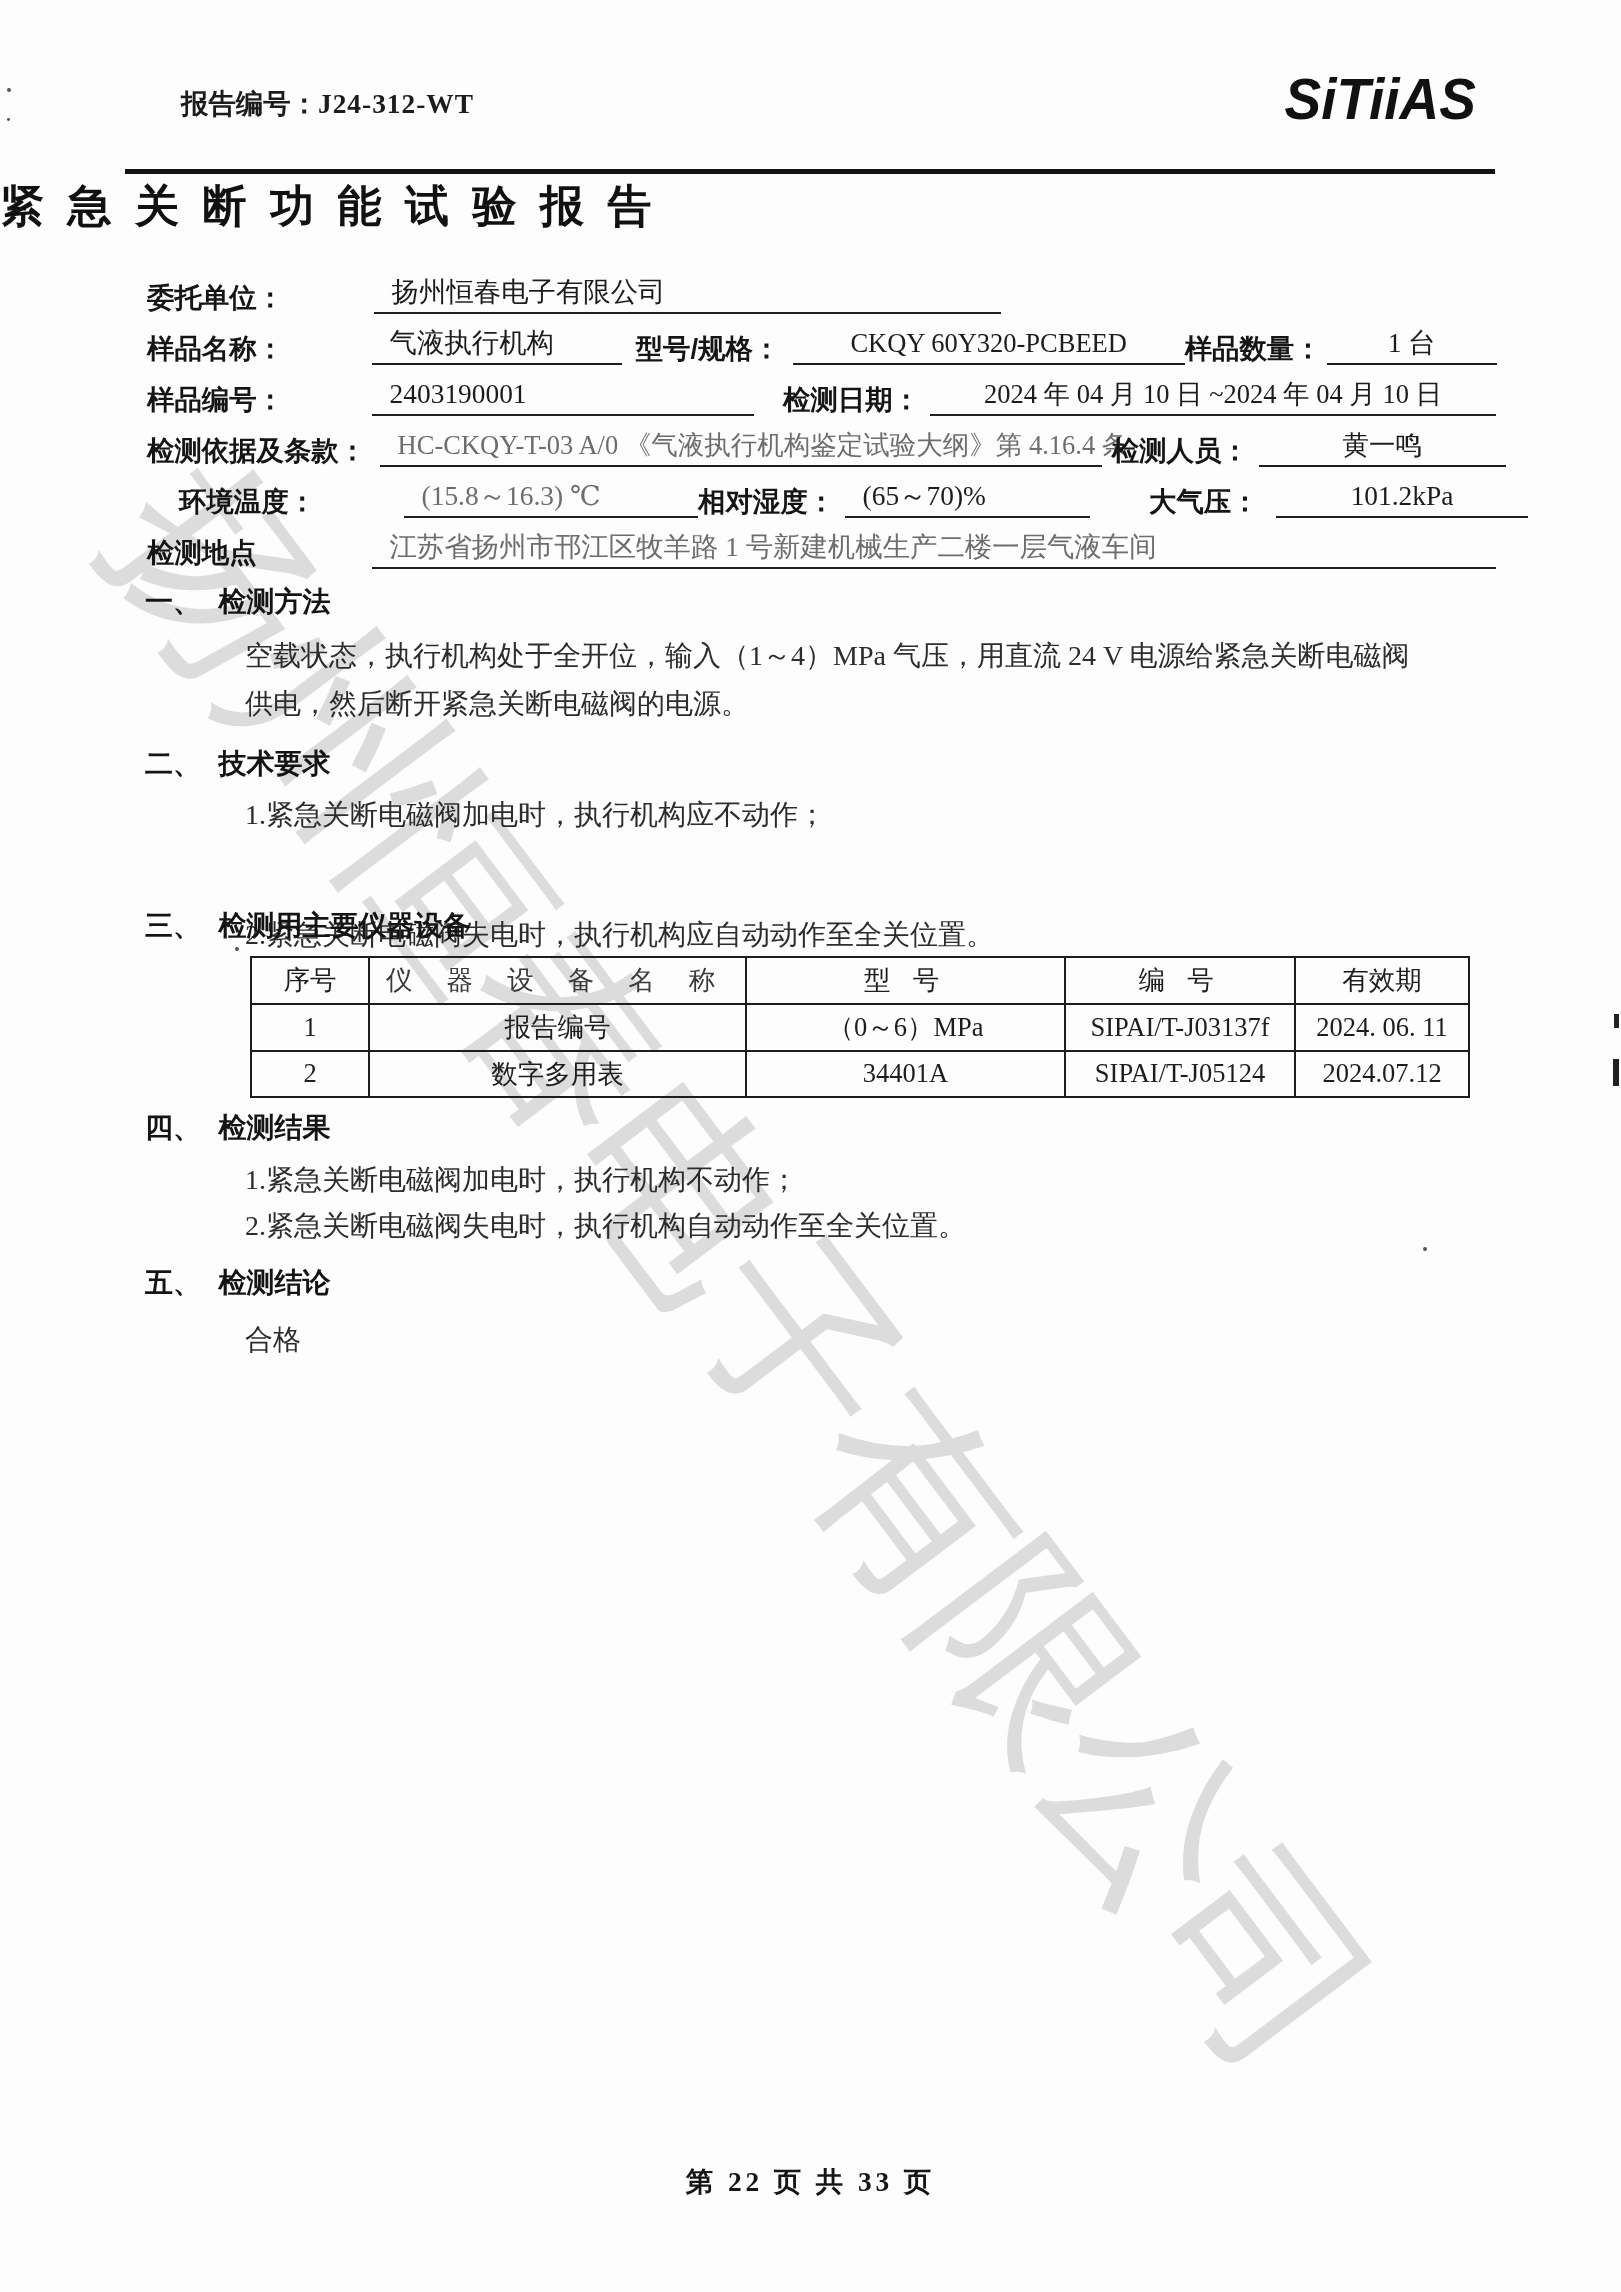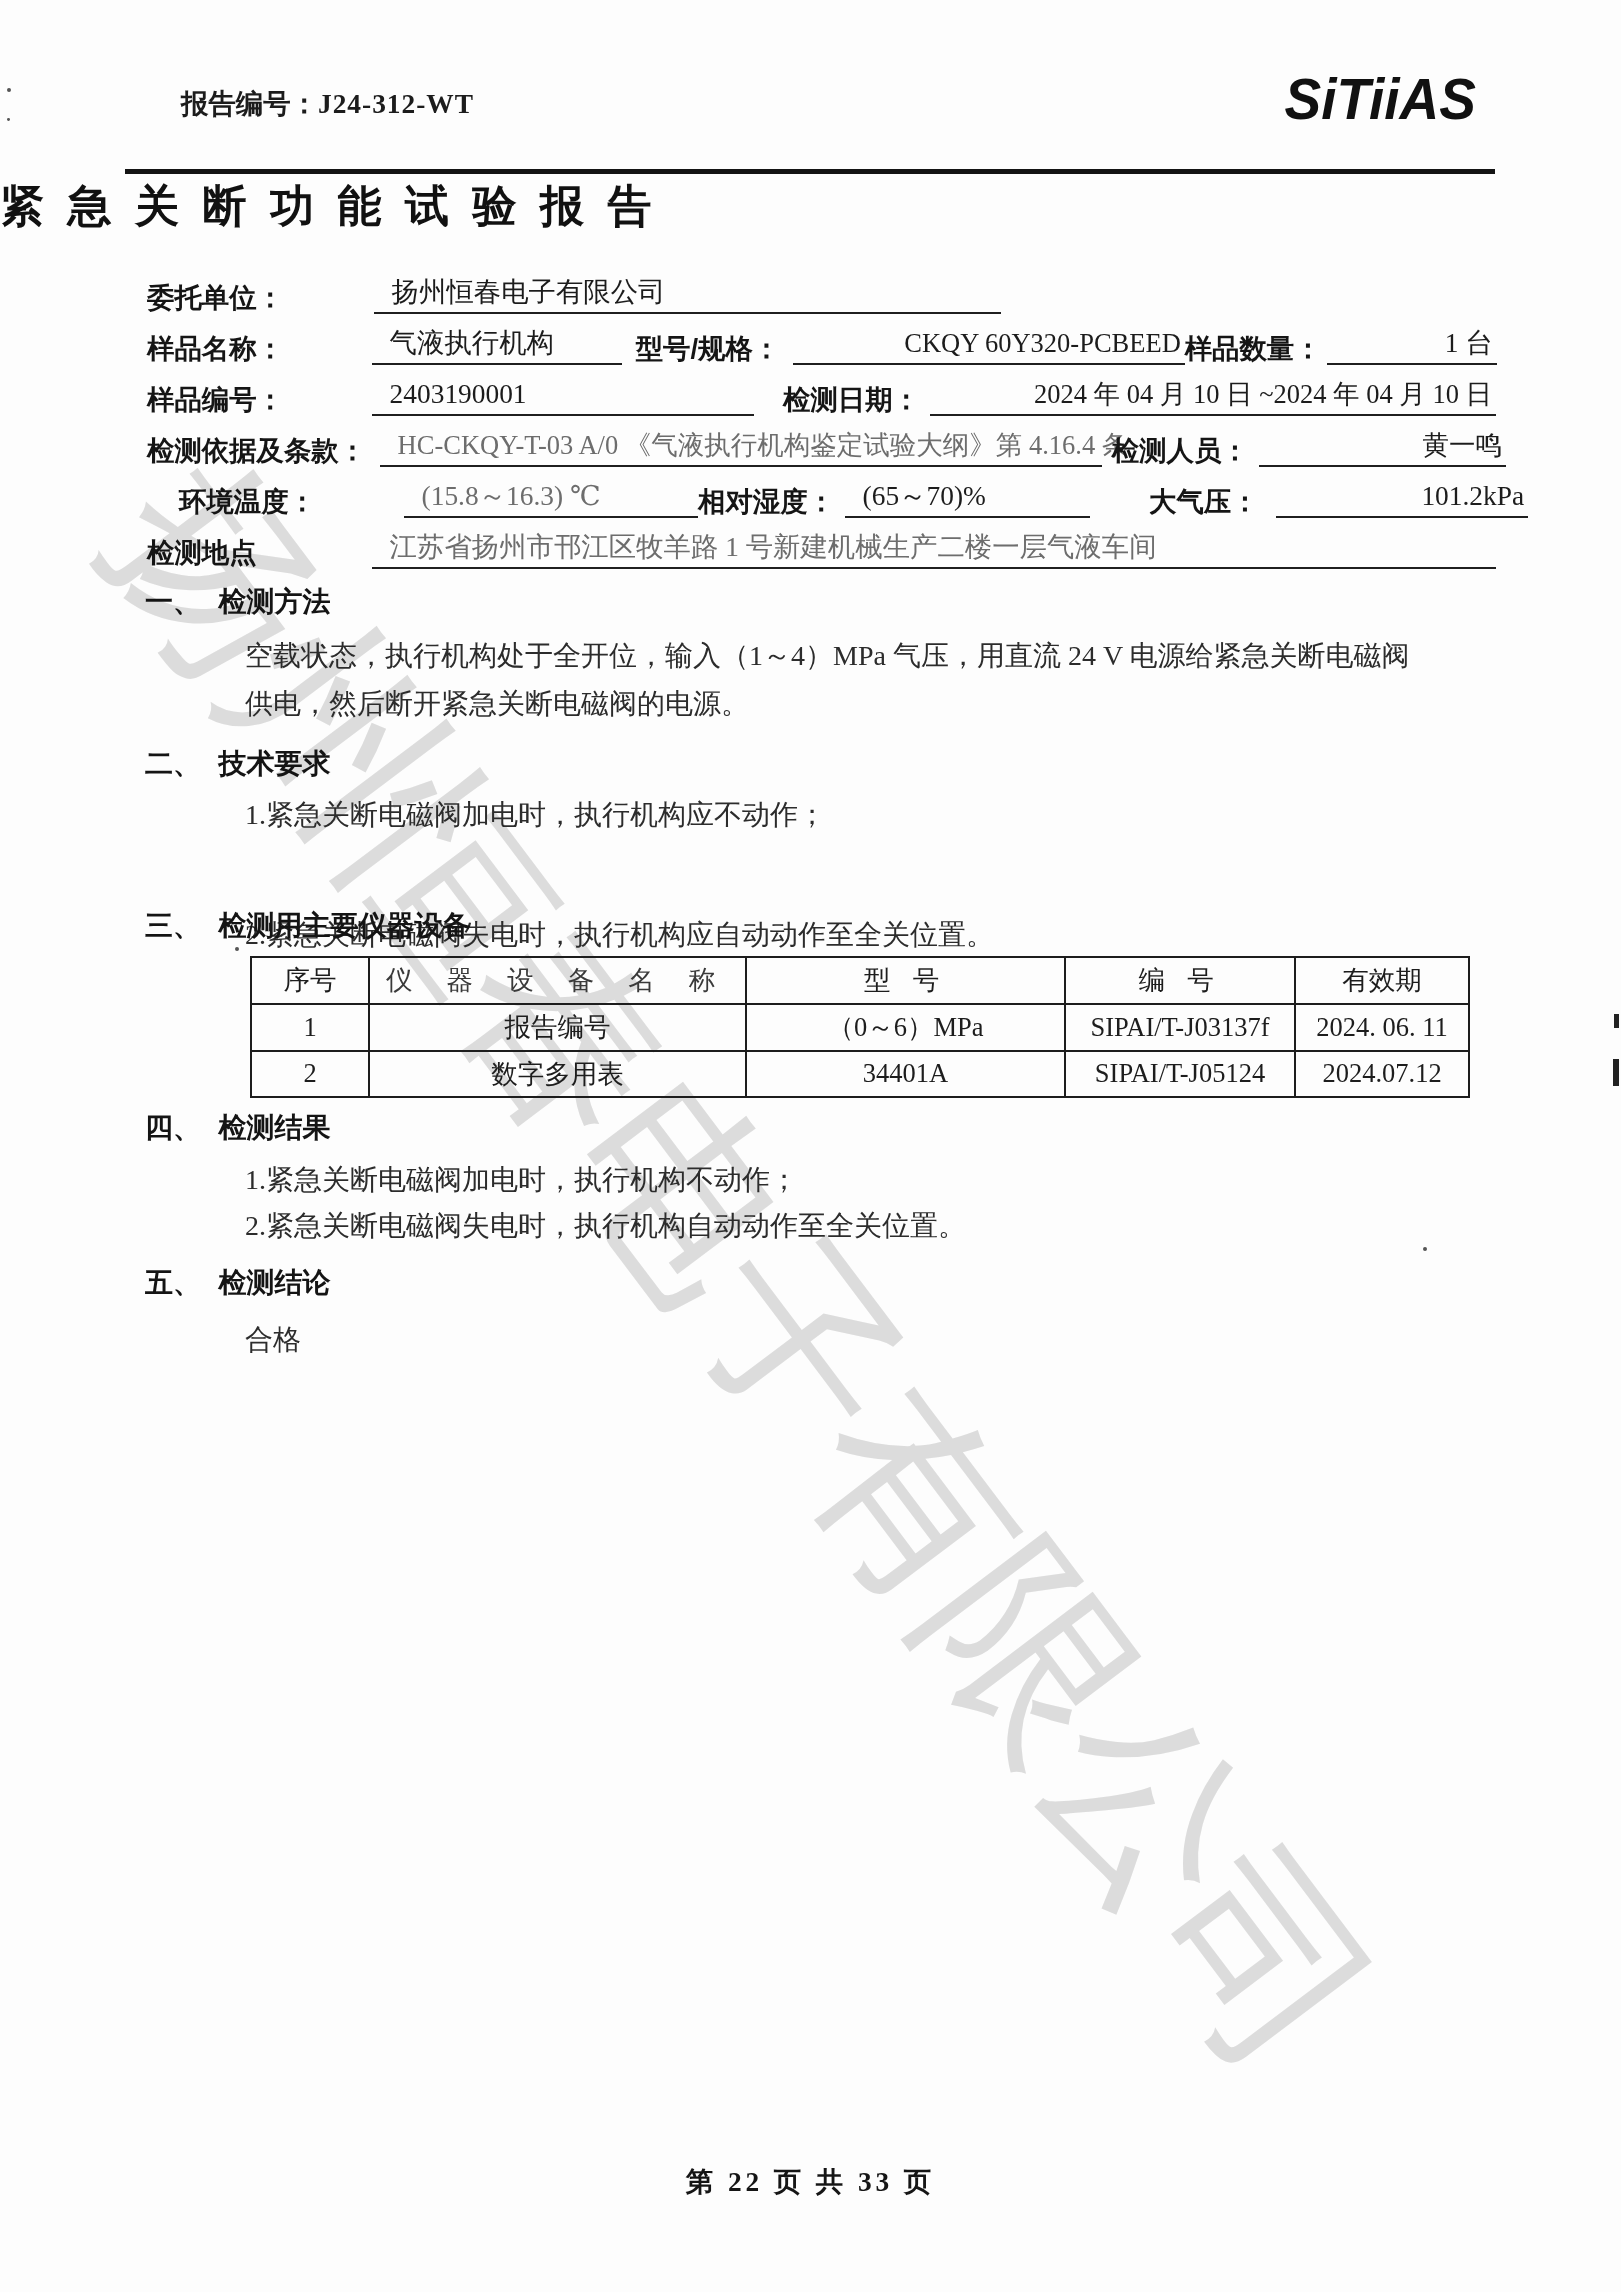--- a/index.html
+++ b/index.html
@@ -65,21 +65,21 @@
     font-weight:700;color:#151515;
     flex:none;
   }
   .val{
     flex:none;
     border-bottom:2.9px solid #1f1f1f;
     padding:0 3.9px 2.9px 17.6px;
     box-sizing:border-box;
     font-family:"Liberation Serif","DejaVu Serif",serif;
   }
-  .val.center{text-align:right;padding-left:3.9px;}
+  .val.center{text-align:center;padding-left:3.9px;}
   .faded{color:#6d6d6d;}
   .gap14{margin-left:13.7px;}
   .r1{top:276px;} .r2{top:327px;} .r3{top:378px;}
   .r4{top:429px;} .r5{top:480px;margin-left:32px;} .r6{top:531px;}
   .r4 .val, .r3 .val2, .r2 .val2{font-size:26.5px;}
   
   .sec-head{
     position:absolute;left:145px;
     font-family:"Liberation Sans","DejaVu Sans",sans-serif;
     font-weight:700;font-size:28px;color:#141414;

